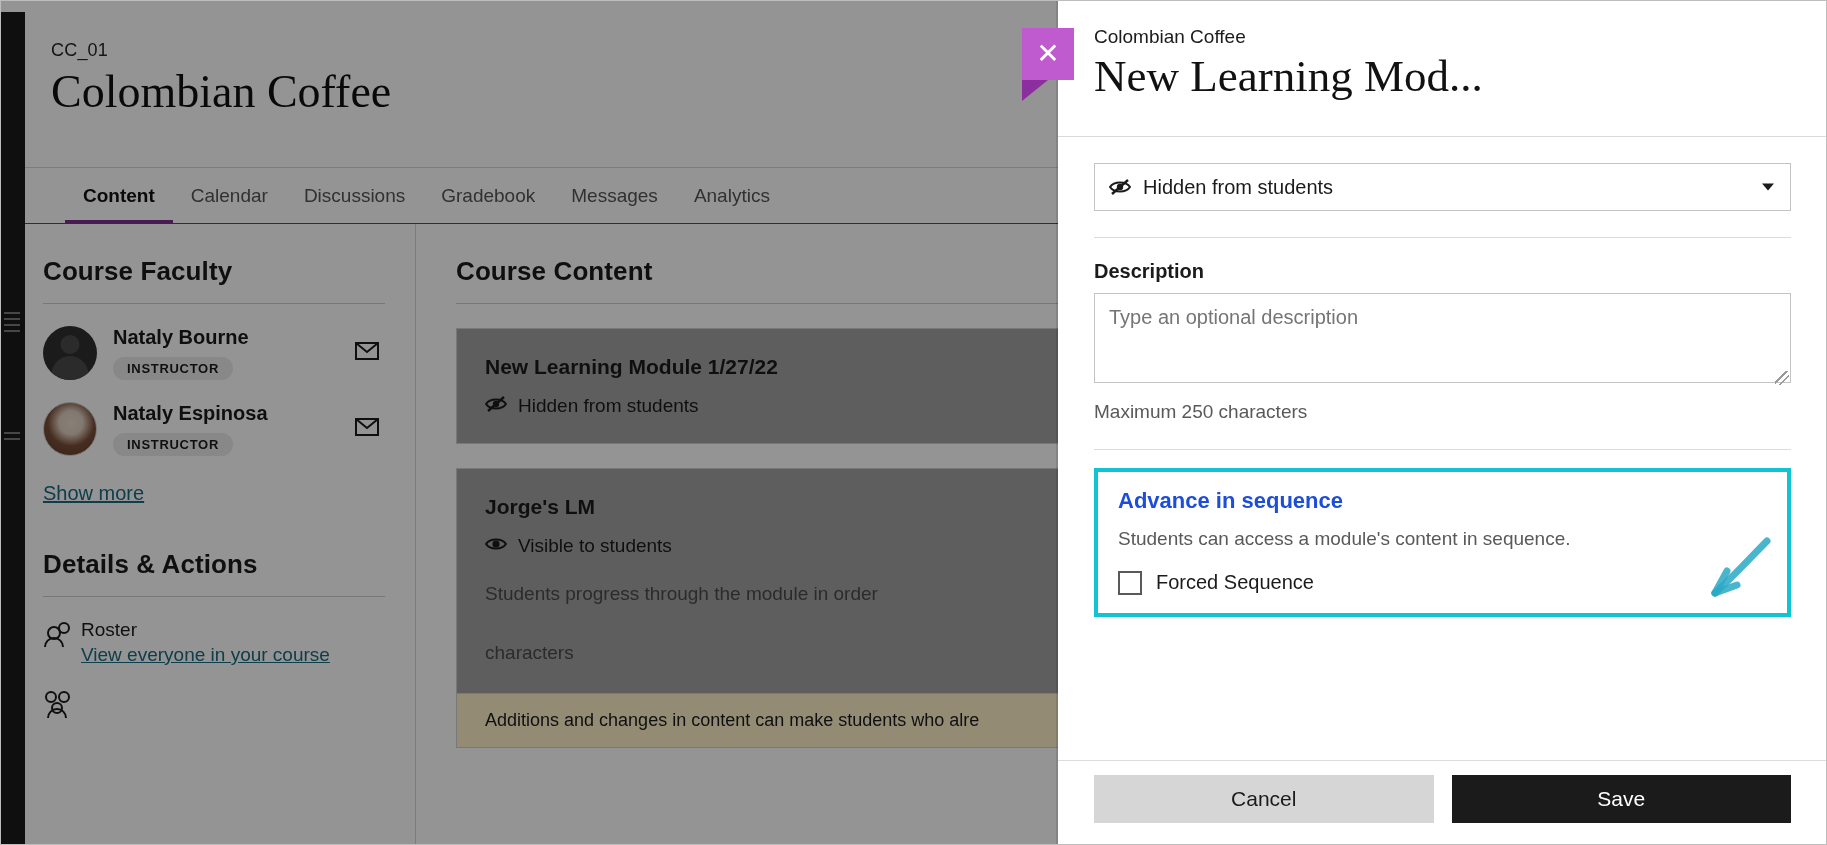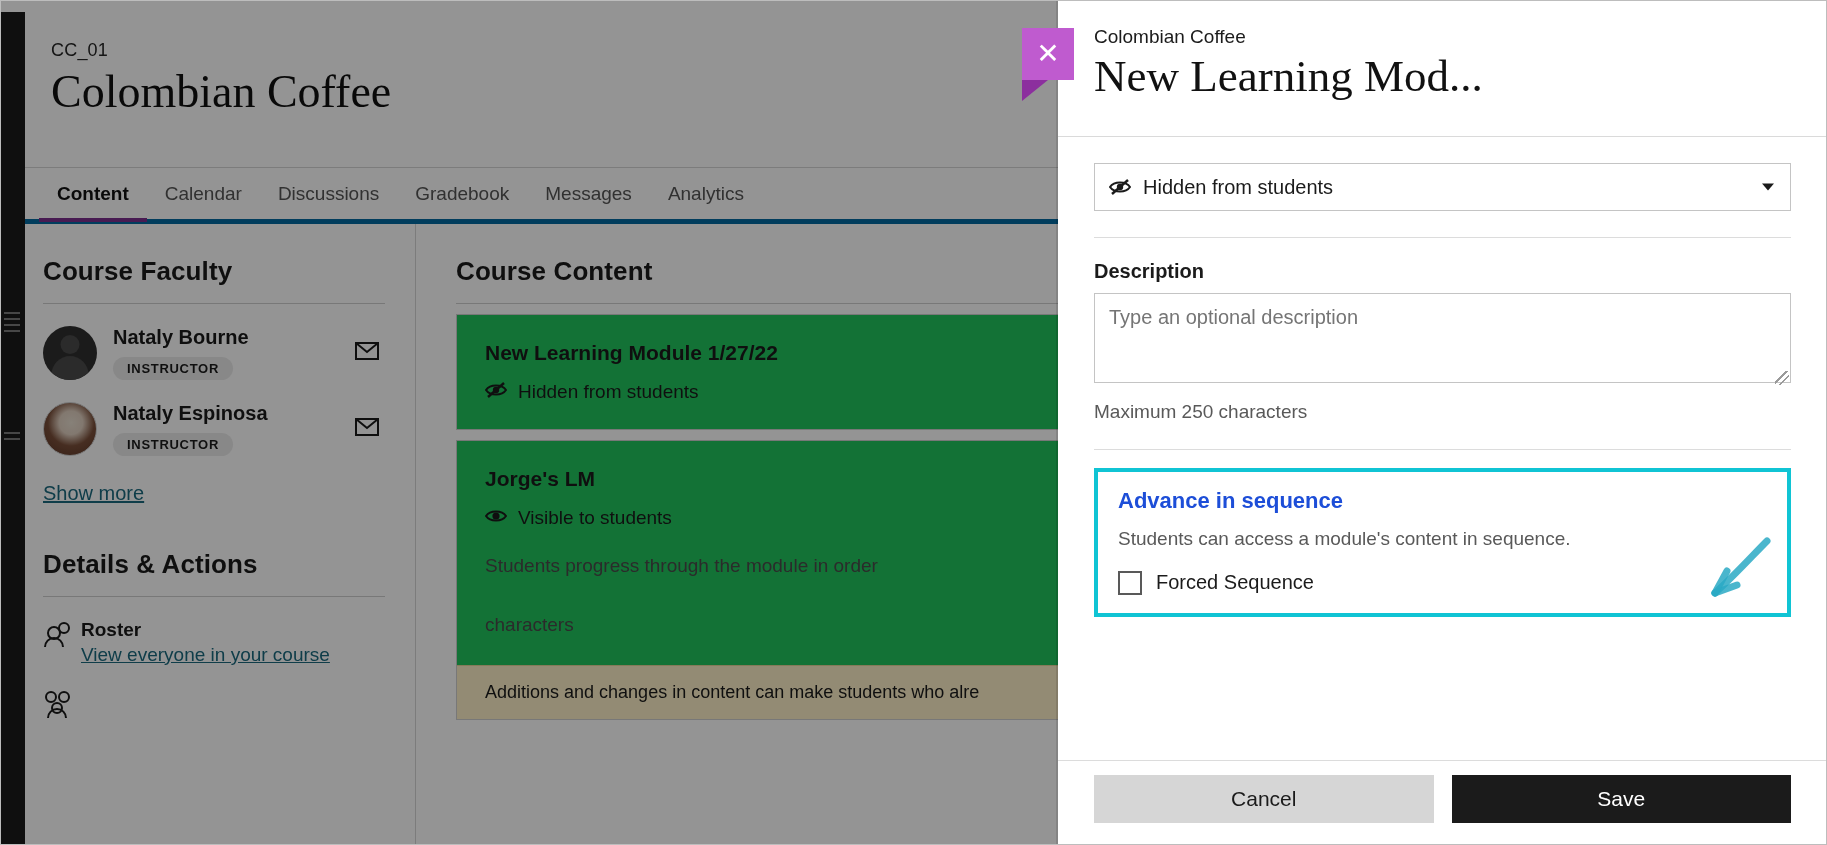--- a/index.html
+++ b/index.html
@@ -39,22 +39,22 @@
   }
   .course-title {
     font-family: "Liberation Serif", serif;
     font-size: 46px; font-weight: 400; color: #111; margin-top: 6px;
     line-height: 1.1;
   }
 
   
   .tabs {
     position: absolute; left: 25px; top: 156px; right: 0; height: 56px;
-    background: #ffffff; border-bottom: 5px solid #0369a1;
-    display: flex; align-items: center; padding-left: 14px; gap: 0;
+    background: #ffffff; border-bottom: 1px solid #0369a1;
+    display: flex; align-items: center; padding-left: 40px; gap: 0;
   }
   .tab {
     font-size: 19px; color: #555; padding: 0 18px; height: 56px;
     display: flex; align-items: center; position: relative; cursor: pointer;
     white-space: nowrap;
   }
   .tab:first-child { padding-left: 18px; }
   .tab.active { color: #111; font-weight: 700; }
   .tab.active::after {
     content: ""; position: absolute; left: 0; right: 0; bottom: 0;
@@ -98,31 +98,31 @@
     padding: 4px 14px;
   }
   .mail-icon { position: absolute; right: 6px; top: 14px; font-size: 22px; color:#1b1b1b; }
   .show-more {
     display: inline-block; margin-top: 26px;
     color: #1b6a7f; font-size: 20px; text-decoration: underline; cursor: pointer;
   }
   .details-block { margin-top: 44px; }
   .action-row { display: flex; align-items: flex-start; margin-top: 22px; }
   .action-icon { width: 38px; flex: none; color: #1b1b1b; padding-top: 3px; }
-  .action-text .a-title { font-size: 19px; font-weight: 700; color: #1b1b1b; }
+  .action-text .a-title { font-size: 19px; font-weight: 400; color: #1b1b1b; }
   .action-text .a-link {
     display:block; font-size: 19px; color: #1b6a7f; text-decoration: underline;
     margin-top: 3px; cursor: pointer;
   }
 
   
   .content-rule { height: 1px; background: #cfcfcf; margin-top: 16px; }
   .module-card {
-    border: 1px solid #cfcfcf; background: #22c55e;
-    margin-top: 10px; padding: 26px 28px 26px 28px;
+    border: 1px solid #cfcfcf; background: #a3a3a3;
+    margin-top: 24px; padding: 26px 28px 26px 28px;
   }
   .module-title { font-size: 21px; font-weight: 700; color: #1b1b1b; }
   .vis-row { display: flex; align-items: center; gap: 11px; margin-top: 16px; font-size: 19px; color:#1b1b1b; }
   .module-desc { font-size: 19px; color: #4a4a4a; margin-top: 22px; line-height: 1.55; }
   .warn-banner {
     background: #fdf0c8; border-top: 1px solid #e6d49a;
     margin: 26px -28px -26px -28px; padding: 16px 28px; font-size: 18px; color: #1b1b1b;
   }
 
   

